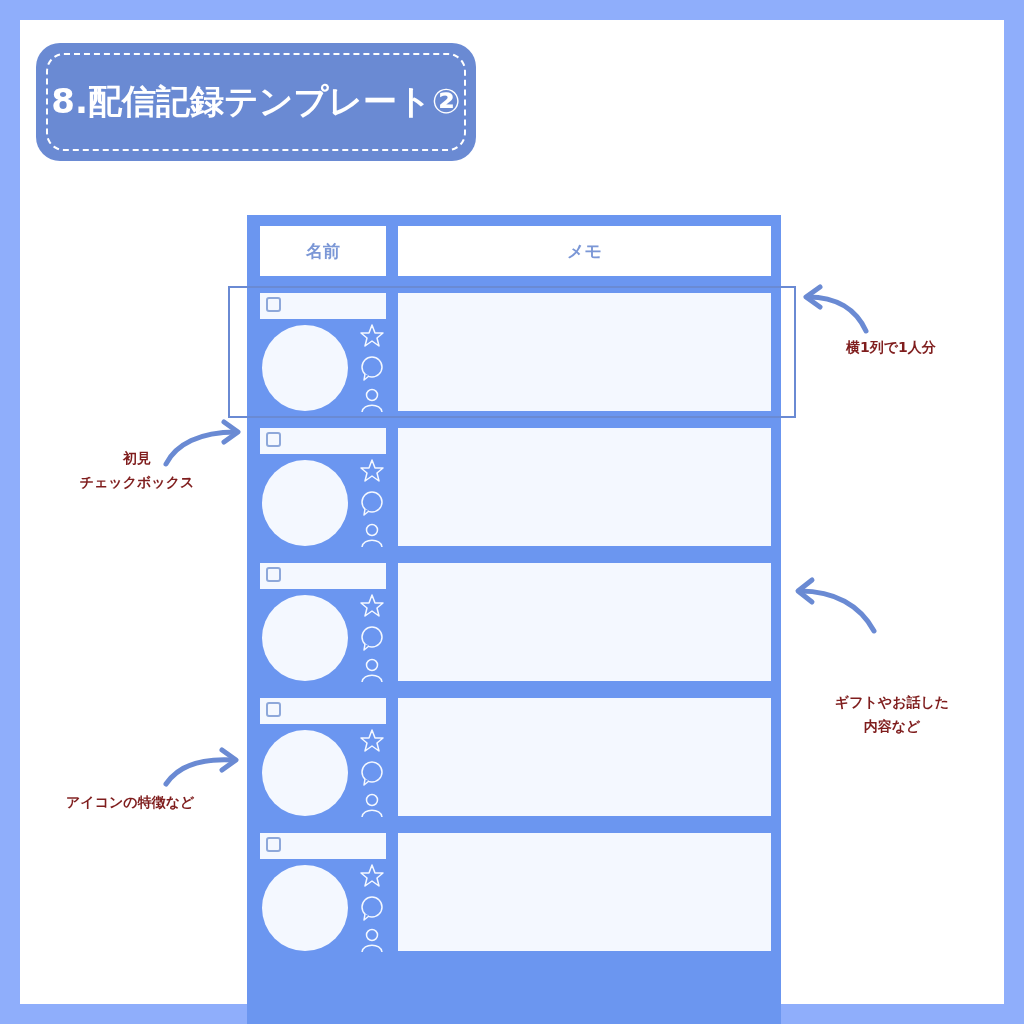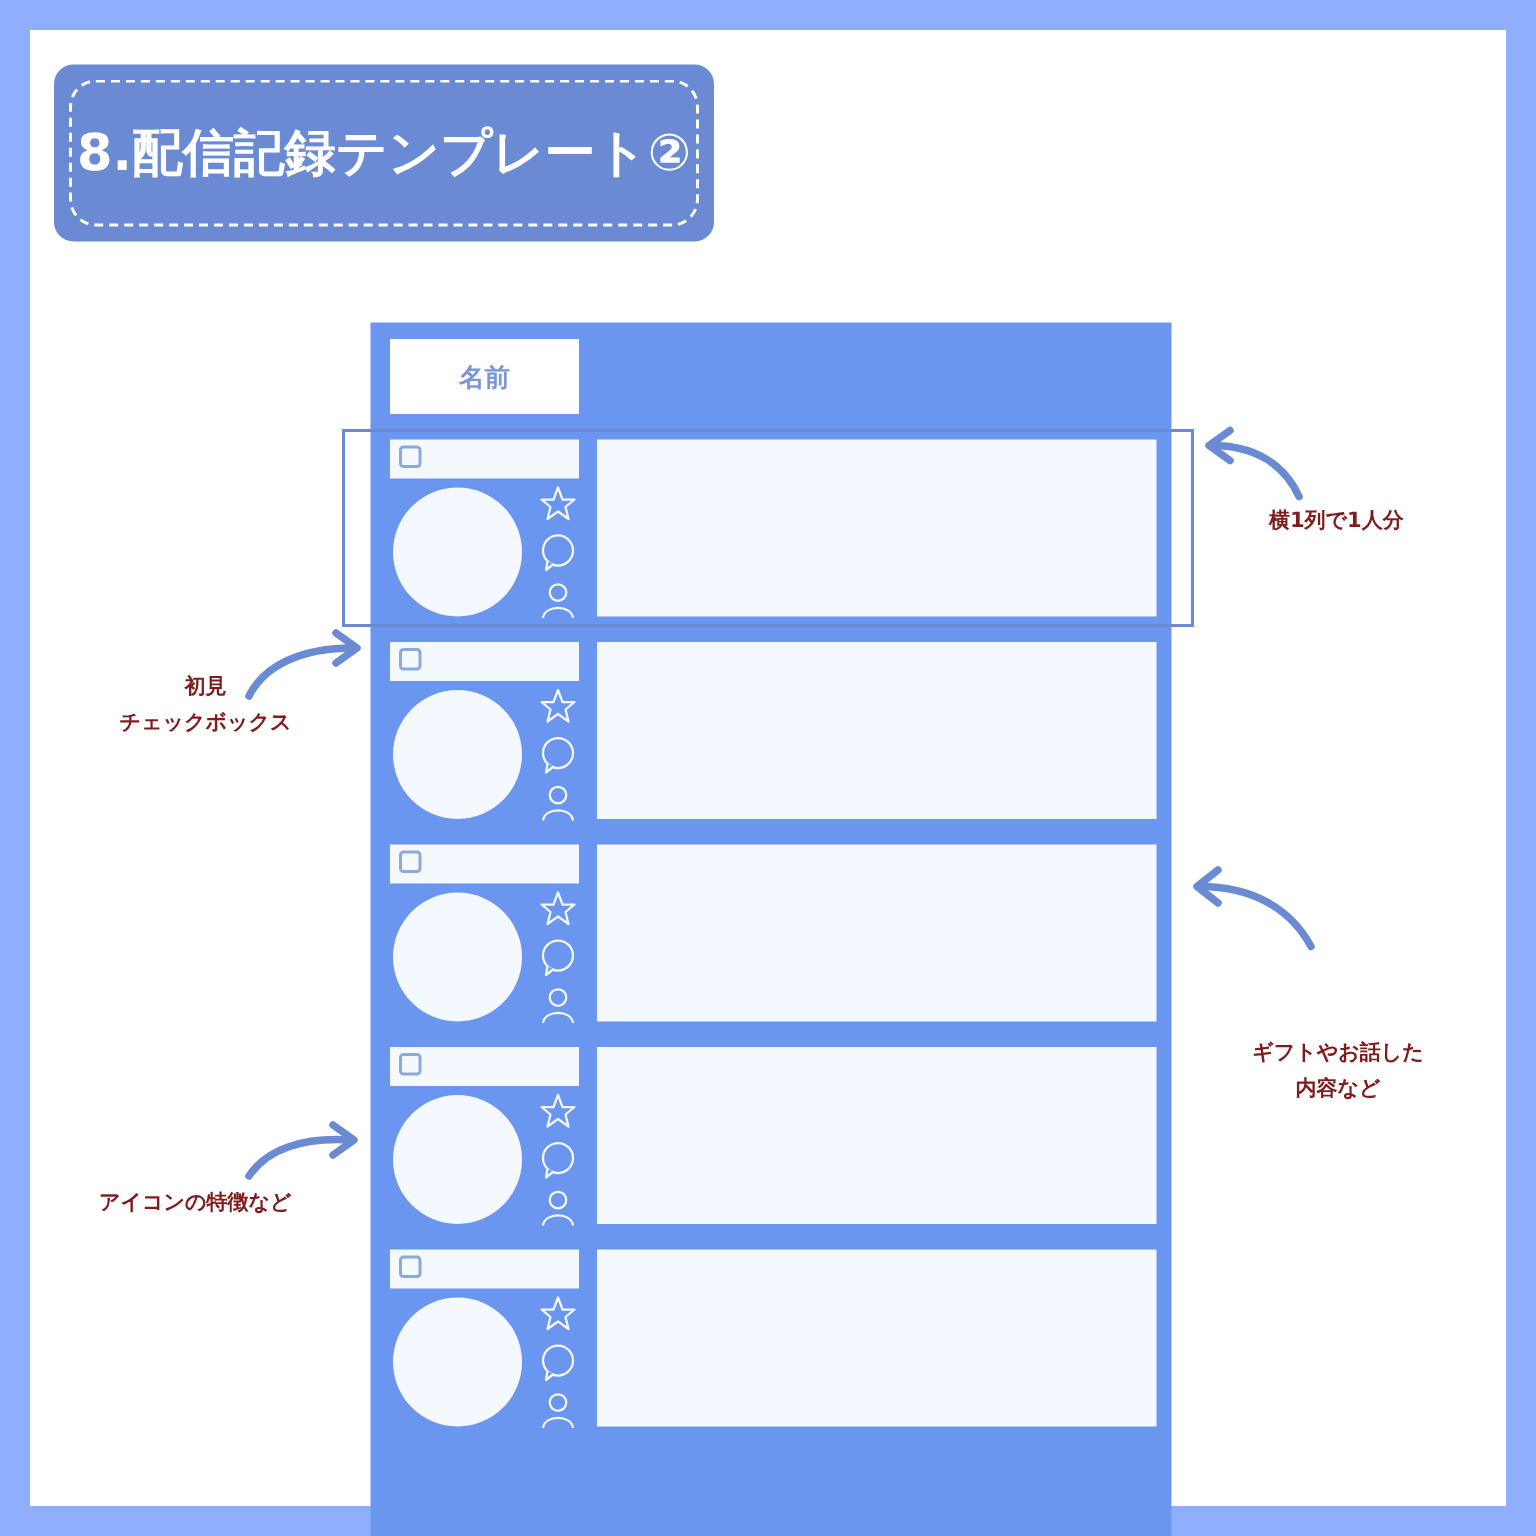--- a/index.html
+++ b/index.html
@@ -1,20 +1,20 @@
 <!DOCTYPE html>
 <html><head>
 <meta charset="utf-8">
 <style>
   html, body { margin:0; padding:0; }
   body { width:1024px; height:1024px; background:#8faefb; position:relative; overflow:hidden;
          font-family:"DejaVu Sans", sans-serif; }
   .page { position:absolute; left:20px; top:20px; width:984px; height:984px; background:#ffffff; }
   .title-badge { position:absolute; left:36px; top:43px; width:440px; height:118px; background:#6a8ad3;
-                 border-radius:13px; }
+                 border-radius:24px; }
   .title-badge .dash { position:absolute; left:10px; top:10px; right:10px; bottom:10px;
                  border:2px dashed #ffffff; border-radius:18px; }
   .title-text { position:absolute; left:0; right:0; top:0; bottom:0; display:flex; align-items:center;
                 justify-content:center; color:#fff; font-weight:bold; font-size:34px; letter-spacing:0px; }
   .desc { position:absolute; left:490px; top:62px; color:#2c3253; font-weight:bold; font-size:21px;
           line-height:26px; }
   .desc div { white-space:nowrap; }
   .sheet { position:absolute; left:247px; top:215px; width:534px; height:844px; background:#6b96f0; }
   .hcell { position:absolute; background:#ffffff; display:flex; align-items:center; justify-content:center;
            color:#7b97d6; font-weight:bold; font-size:17px; }
@@ -38,20 +38,21 @@
 <div class="title-badge">
   <div class="dash"></div>
   <div class="title-text">8.配信記録テンプレート②</div>
 </div>
 
 <div class="desc">
 </div>
 
 <div class="sheet">
   <div class="hcell" style="left:13px;top:11px;width:126px;height:50px;">名前</div>
+  <div class="hcell" style="left:151px;top:11px;width:373px;height:50px;">メモ</div>
   <div id="rows">
       <div>
         <div class="namebar" style="left:13px;top:78px;width:126px;height:26px;">
          <div class="cb"></div>
        </div>
        <div class="avatar" style="left:15px;top:110px;"></div>
        <svg class="ico" viewBox="0 0 26 26" style="left:112px;top:108px;">
           <path d="M13 2 L16 10 L24 10 L18 15 L20 23 L13 18 L6 23 L8 15 L2 10 L10 10 Z" fill="none" stroke="#f4f8ff" stroke-width="1.5" stroke-linejoin="round"></path>
         </svg>
         <svg class="ico" viewBox="0 0 26 26" style="left:112px;top:140px;">

